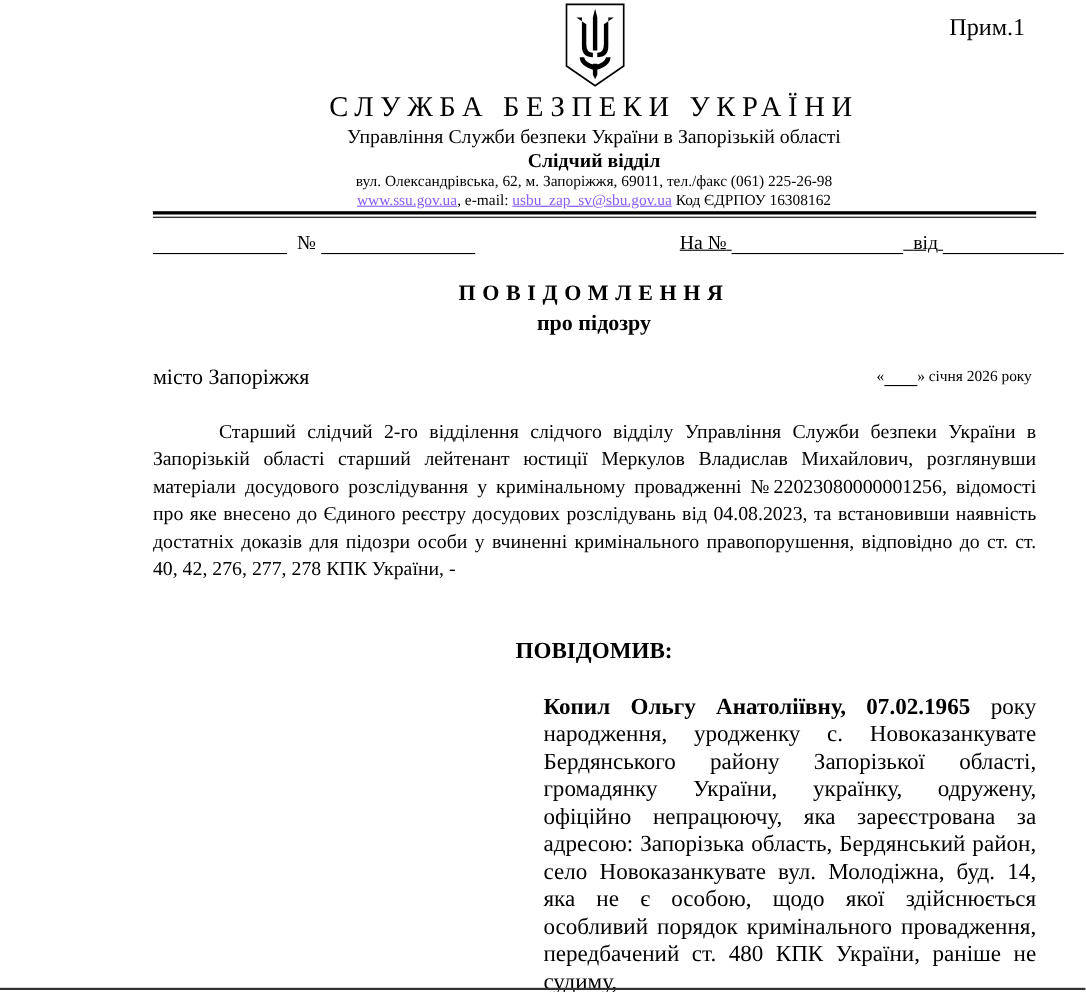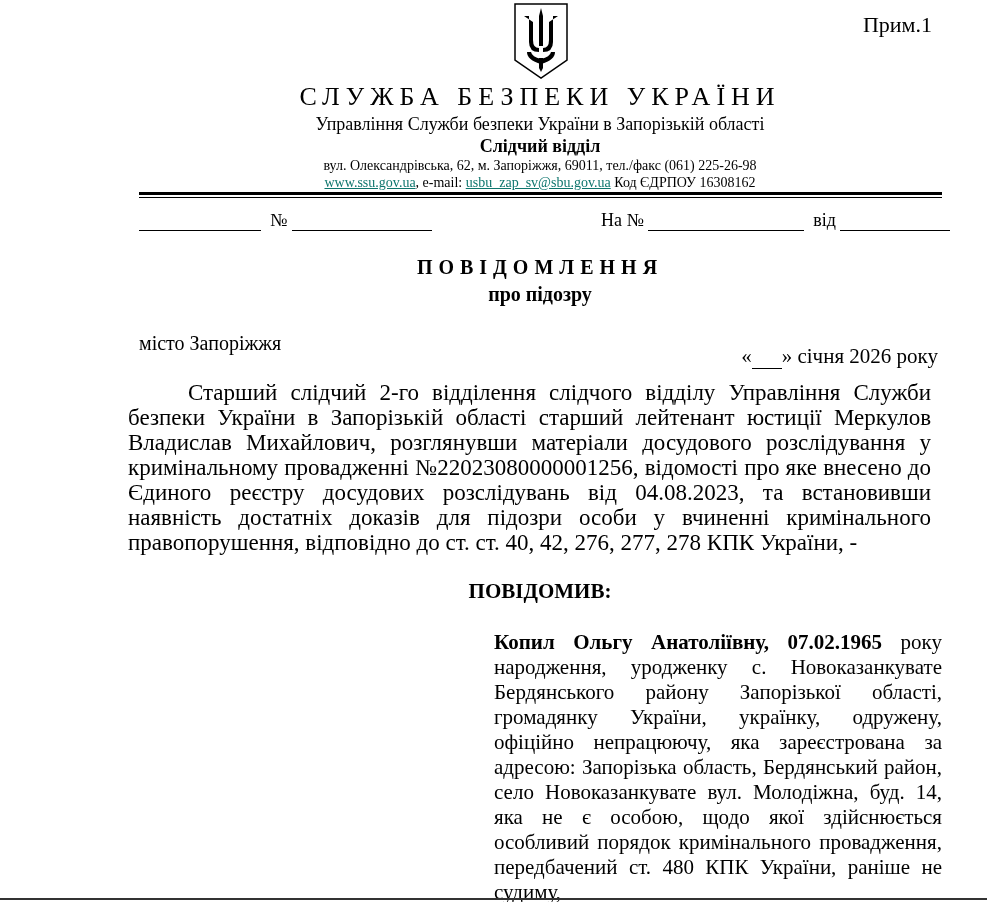--- a/index.html
+++ b/index.html
@@ -10,35 +10,35 @@
   }
   .abs { position: absolute; }
   .note { right: 55px; top: 12px; font-size: 22px; }
   .coat { left: 512px; top: 2px; width: 58px; height: 78px; }
   .hdr { left: 0; width: 1080px; text-align: center; }
   .org { top: 82px; font-size: 26px; letter-spacing: 6px; }
   .dept { top: 114px; font-size: 18px; }
   .unit { top: 136px; font-size: 18px; font-weight: bold; }
   .addr { top: 158px; font-size: 14px; }
   .contacts { top: 175px; font-size: 14px; }
-  .link { color: #0f766e; text-decoration: underline; margin-top: 32px; }
+  .link { color: #8b5cf6; text-decoration: underline; margin-top: 32px; }
   .rule-thick { left: 139px; top: 192px; width: 803px; height: 3px; background: #000; }
   .rule-thin { left: 139px; top: 197px; width: 803px; height: 1px; background: #000; }
 
   .regline { top: 210px; font-size: 18px; }
   .blank { display: inline-block; border-bottom: 1px solid #000; height: 20px; vertical-align: bottom; }
 
   .title { left: 0; width: 1080px; text-align: center; top: 256px; font-size: 20px; font-weight: bold; letter-spacing: 6px; }
   .subtitle { left: 0; width: 1080px; text-align: center; top: 283px; font-size: 20px; font-weight: bold; }
 
   .city { left: 139px; top: 332px; font-size: 20px; }
-  .date { right: 49px; top: 344px; font-size: 21px; }
+  .date { right: 49px; top: 332px; font-size: 14px; }
 
   .body-text {
-    left: 128px; top: 380px; width: 803px; font-size: 23px; line-height: 25px;
+    left: 139px; top: 380px; width: 803px; font-size: 18px; line-height: 25px;
     text-align: justify;
   }
   .body-text p { margin: 0; text-indent: 60px; }
 
   .announced { left: 0; width: 1080px; text-align: center; top: 579px; font-size: 21px; font-weight: bold; }
 
   .suspect {
     left: 494px; top: 630px; width: 448px; font-size: 21px; line-height: 25px;
     text-align: justify;
   }
@@ -68,21 +68,21 @@
   <span>Код ЄДРПОУ 16308162</span>
 </div>
 <div class="abs rule-thick"></div>
 <div class="abs rule-thin"></div>
 
 <div class="abs regline" style="left:139px;">
   <span class="blank" style="width:122px;"></span>
   &nbsp;<span>№</span>
   <span class="blank" style="width:140px;"></span>
 </div>
-<div class="abs regline" style="left:601px;">
+<div class="abs regline" style="left:618px;text-decoration:underline;">
   <span>На №</span>
   <span class="blank" style="width:156px;"></span>
   &nbsp;<span>від</span>
   <span class="blank" style="width:110px;"></span>
 </div>
 
 <div class="abs title">ПОВІДОМЛЕННЯ</div>
 <div class="abs subtitle">про підозру</div>
 
 <div class="abs city">місто Запоріжжя</div>

